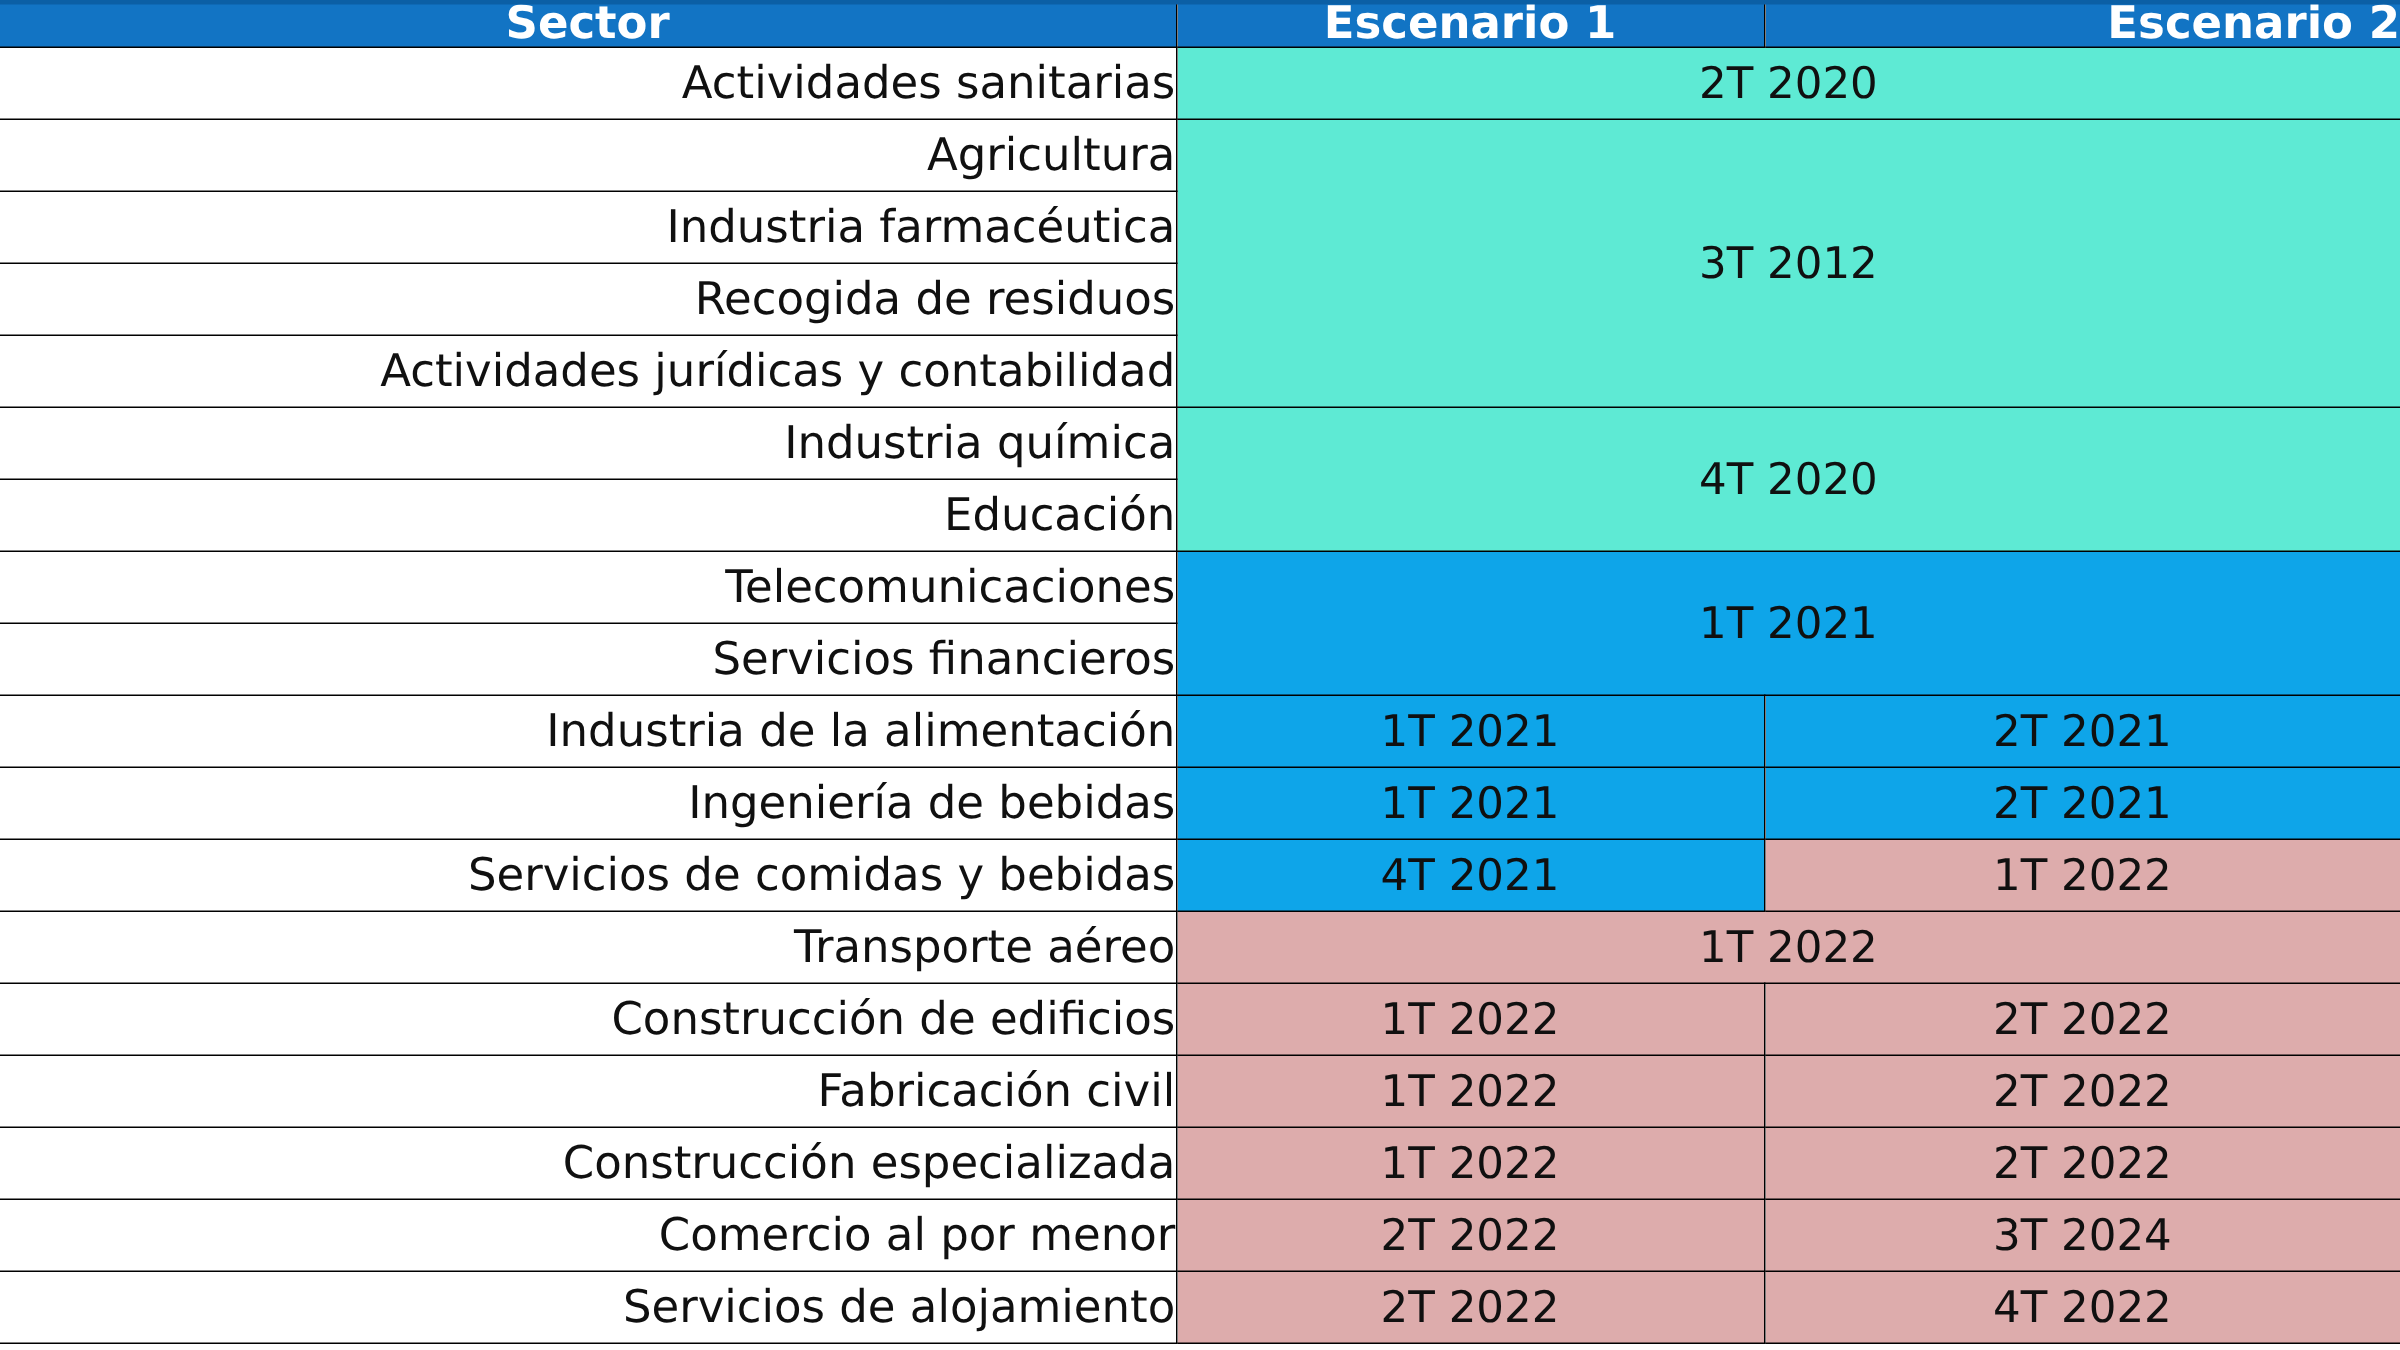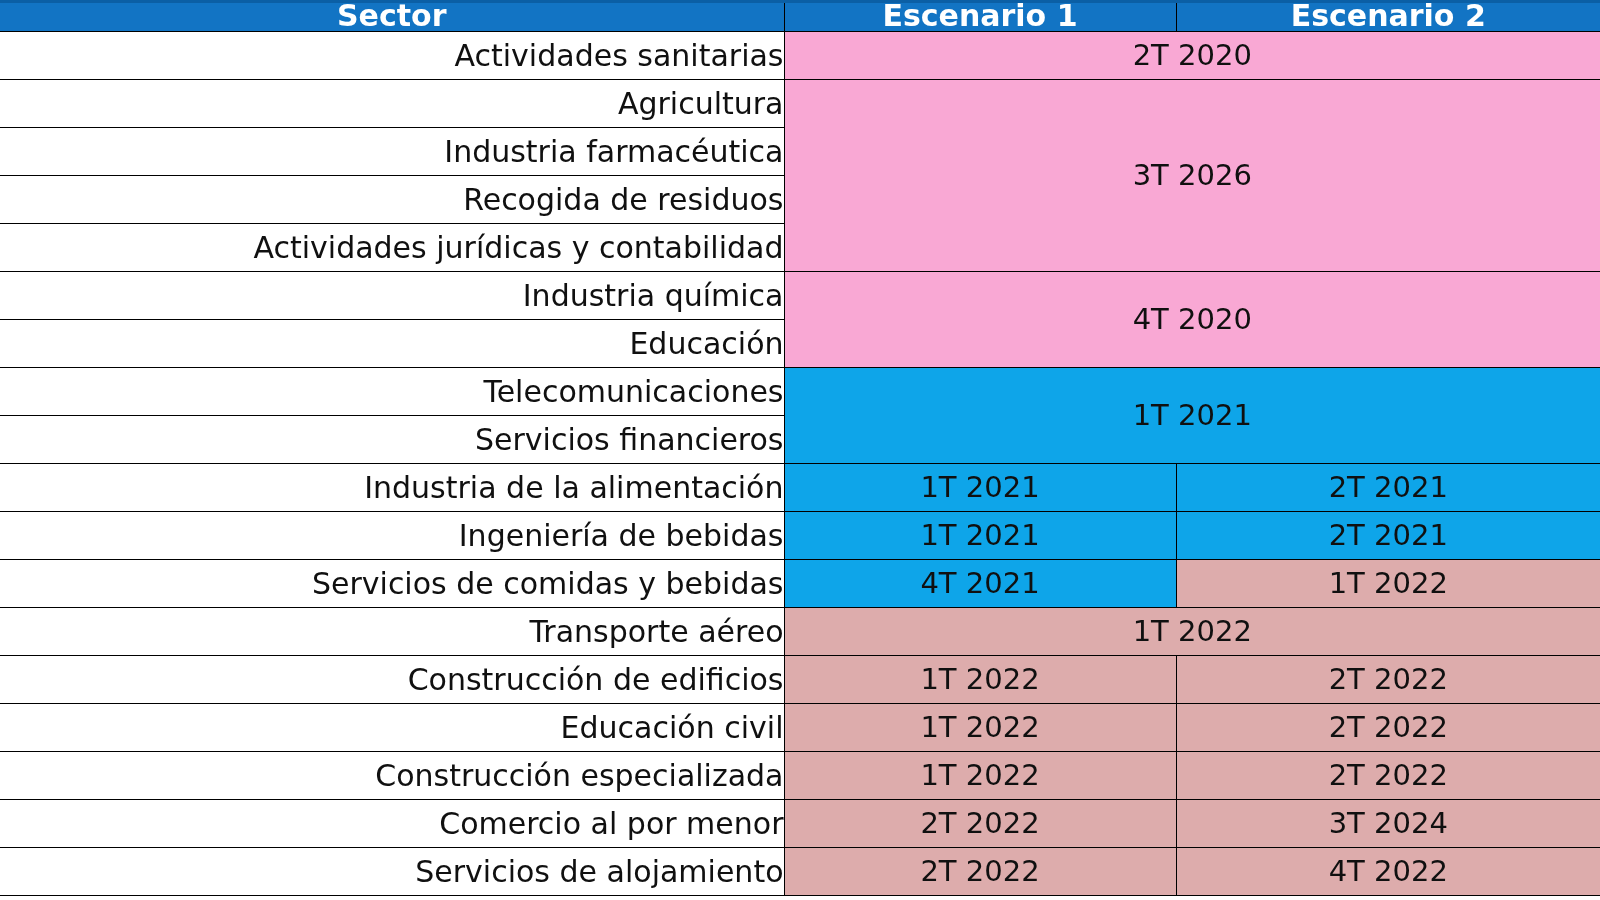--- a/index.html
+++ b/index.html
@@ -39,20 +39,21 @@
     border: 1px solid #000000;
     vertical-align: middle;
     line-height: 30px;
     overflow: hidden;
   }
   tr.header-row th.sector-head {
     border-left: none;
   }
   tr.header-row th.esc2-head {
     border-right: none;
+    text-align: right;
   }
 
   td, th {
     padding: 0;
   }
   td.sector {
     border: 1px solid #000000;
     border-left: none;
     background: #ffffff;
     text-align: right;
@@ -69,21 +70,21 @@
     font-size: 29px;
     color: #101010;
     height: 47px;
     line-height: 47px;
     vertical-align: middle;
     overflow: hidden;
   }
   td.val.last {
     border-right: none;
   }
-  td.green { background: #f9a8d4; }
+  td.green { background: #5eead4; }
   td.orange { background: #0ea5e9; }
   td.red { background: #ddacac; }
 
   .topline {
     position: absolute;
     top: 0; left: 0;
     width: 1600px;
     height: 3px;
     background: #0b5fa5;
   }
@@ -109,21 +110,21 @@
     </thead>
     <tbody>
 
       <tr>
         <td class="sector">Actividades sanitarias</td>
         <td class="val green last" colspan="2">2T 2020</td>
       </tr>
 
       <tr>
         <td class="sector">Agricultura</td>
-        <td class="val green last" colspan="2" rowspan="4">3T 2026</td>
+        <td class="val green last" colspan="2" rowspan="4">3T 2012</td>
       </tr>
       <tr>
         <td class="sector">Industria farmacéutica</td>
       </tr>
       <tr>
         <td class="sector">Recogida de residuos</td>
       </tr>
       <tr>
         <td class="sector">Actividades jurídicas y contabilidad</td>
       </tr>
@@ -166,21 +167,21 @@
         <td class="sector">Transporte aéreo</td>
         <td class="val red last" colspan="2">1T 2022</td>
       </tr>
 
       <tr>
         <td class="sector">Construcción de edificios</td>
         <td class="val red">1T 2022</td>
         <td class="val red last">2T 2022</td>
       </tr>
       <tr>
-        <td class="sector">Educación civil</td>
+        <td class="sector">Fabricación civil</td>
         <td class="val red">1T 2022</td>
         <td class="val red last">2T 2022</td>
       </tr>
       <tr>
         <td class="sector">Construcción especializada</td>
         <td class="val red">1T 2022</td>
         <td class="val red last">2T 2022</td>
       </tr>
       <tr>
         <td class="sector">Comercio al por menor</td>

